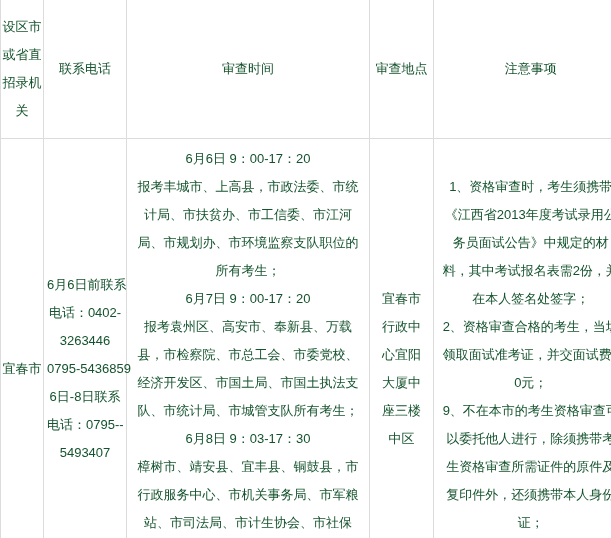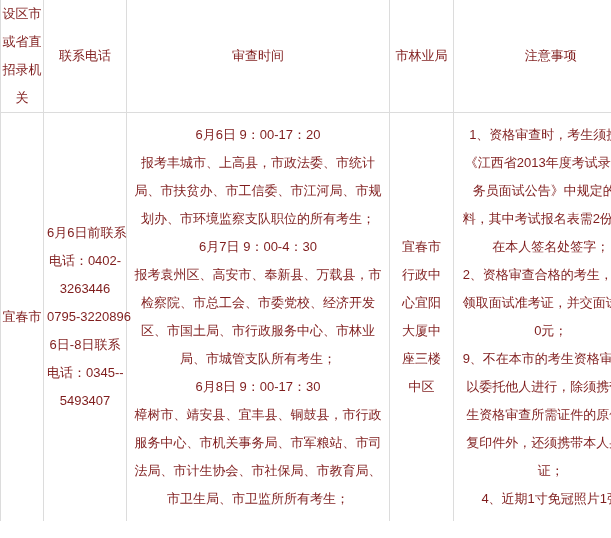--- a/index.html
+++ b/index.html
@@ -7,21 +7,21 @@
     padding: 0;
     background: #ffffff;
   }
   .screen {
     position: relative;
     width: 611px;
     height: 538px;
     overflow: hidden;
     background: #ffffff;
     font-family: "Liberation Sans", sans-serif;
-    color: #7f1d1d;
+    color: #14532d;
   }
   table.review-table {
     border-collapse: collapse;
     table-layout: fixed;
     width: 611px;
     border-left: 1px solid #dcdcdc;
   }
   .review-table th,
   .review-table td {
     border-right: 1px solid #dcdcdc;
@@ -33,28 +33,28 @@
     word-break: break-all;
   }
   .review-table td:last-child,
   .review-table th:last-child {
     border-right: none;
     margin-top: 8px;
   }
   .review-table thead th {
     border-bottom: 1px solid #dcdcdc;
     height: 112px;
-    padding: 0 4px;
+    padding: 13px 4px;
   }
   .review-table thead th.col-agency {
     padding: 0 1px;
   }
   .col-agency  { width: 43px;  }
   .col-phone   { width: 83px;  }
-  .col-time    { width: 263px; }
+  .col-time    { width: 243px; }
   .col-place   { width: 64px;  }
   .col-notes   { width: 194px; }
   td.cell-agency { padding: 0 1px; }
   td.cell-phone  { padding: 8px 3px; }
   td.cell-time   { padding: 6px 6px; }
   td.cell-place  { padding: 6px 6px; }
   td.cell-notes  { padding: 8px 8px; }
   .nowrap-line { white-space: nowrap; }
 </style>
 </head>
@@ -67,44 +67,44 @@
       <col class="col-phone">
       <col class="col-time">
       <col class="col-place">
       <col class="col-notes">
     </colgroup>
     <thead>
       <tr>
         <th class="col-agency">设区市或省直招录机关</th>
         <th class="col-phone">联系电话</th>
         <th class="col-time">审查时间</th>
-        <th class="col-place">市林业局</th>
+        <th class="col-place">审查地点</th>
         <th class="col-notes">注意事项</th>
       </tr>
     </thead>
     <tbody>
       <tr>
         <td class="cell-agency">宜春市</td>
 
         <td class="cell-phone">
           <div class="nowrap-line">6月6日前联系</div>
           <div class="nowrap-line">电话：0402-</div>
           <div class="nowrap-line">3263446</div>
-          <div class="nowrap-line">0795-3220896</div>
+          <div class="nowrap-line">0795-5436859</div>
           <div class="nowrap-line">6日-8日联系</div>
-          <div class="nowrap-line">电话：0345--</div>
+          <div class="nowrap-line">电话：0795--</div>
           <div class="nowrap-line">5493407</div>
         </td>
 
         <td class="cell-time">
           <div class="nowrap-line">6月6日 9：00-17：20</div>
           <div>报考丰城市、上高县，市政法委、市统计局、市扶贫办、市工信委、市江河局、市规划办、市环境监察支队职位的所有考生；</div>
-          <div class="nowrap-line">6月7日 9：00-4：30</div>
-          <div>报考袁州区、高安市、奉新县、万载县，市检察院、市总工会、市委党校、经济开发区、市国土局、市行政服务中心、市林业局、市城管支队所有考生；</div>
-          <div class="nowrap-line">6月8日 9：00-17：30</div>
+          <div class="nowrap-line">6月7日 9：00-17：20</div>
+          <div>报考袁州区、高安市、奉新县、万载县，市检察院、市总工会、市委党校、经济开发区、市国土局、市国土执法支队、市统计局、市城管支队所有考生；</div>
+          <div class="nowrap-line">6月8日 9：03-17：30</div>
           <div>樟树市、靖安县、宜丰县、铜鼓县，市行政服务中心、市机关事务局、市军粮站、市司法局、市计生协会、市社保局、市教育局、市卫生局、市卫监所所有考生；</div>
         </td>
 
         <td class="cell-place">宜春市行政中心宜阳大厦中座三楼中区</td>
 
         <td class="cell-notes">
           <div>1、资格审查时，考生须携带《江西省2013年度考试录用公务员面试公告》中规定的材料，其中考试报名表需2份，并在本人签名处签字；</div>
           <div>2、资格审查合格的考生，当场领取面试准考证，并交面试费30元；</div>
           <div>9、不在本市的考生资格审查可以委托他人进行，除须携带考生资格审查所需证件的原件及复印件外，还须携带本人身份证；</div>
           <div>4、近期1寸免冠照片1张</div>

